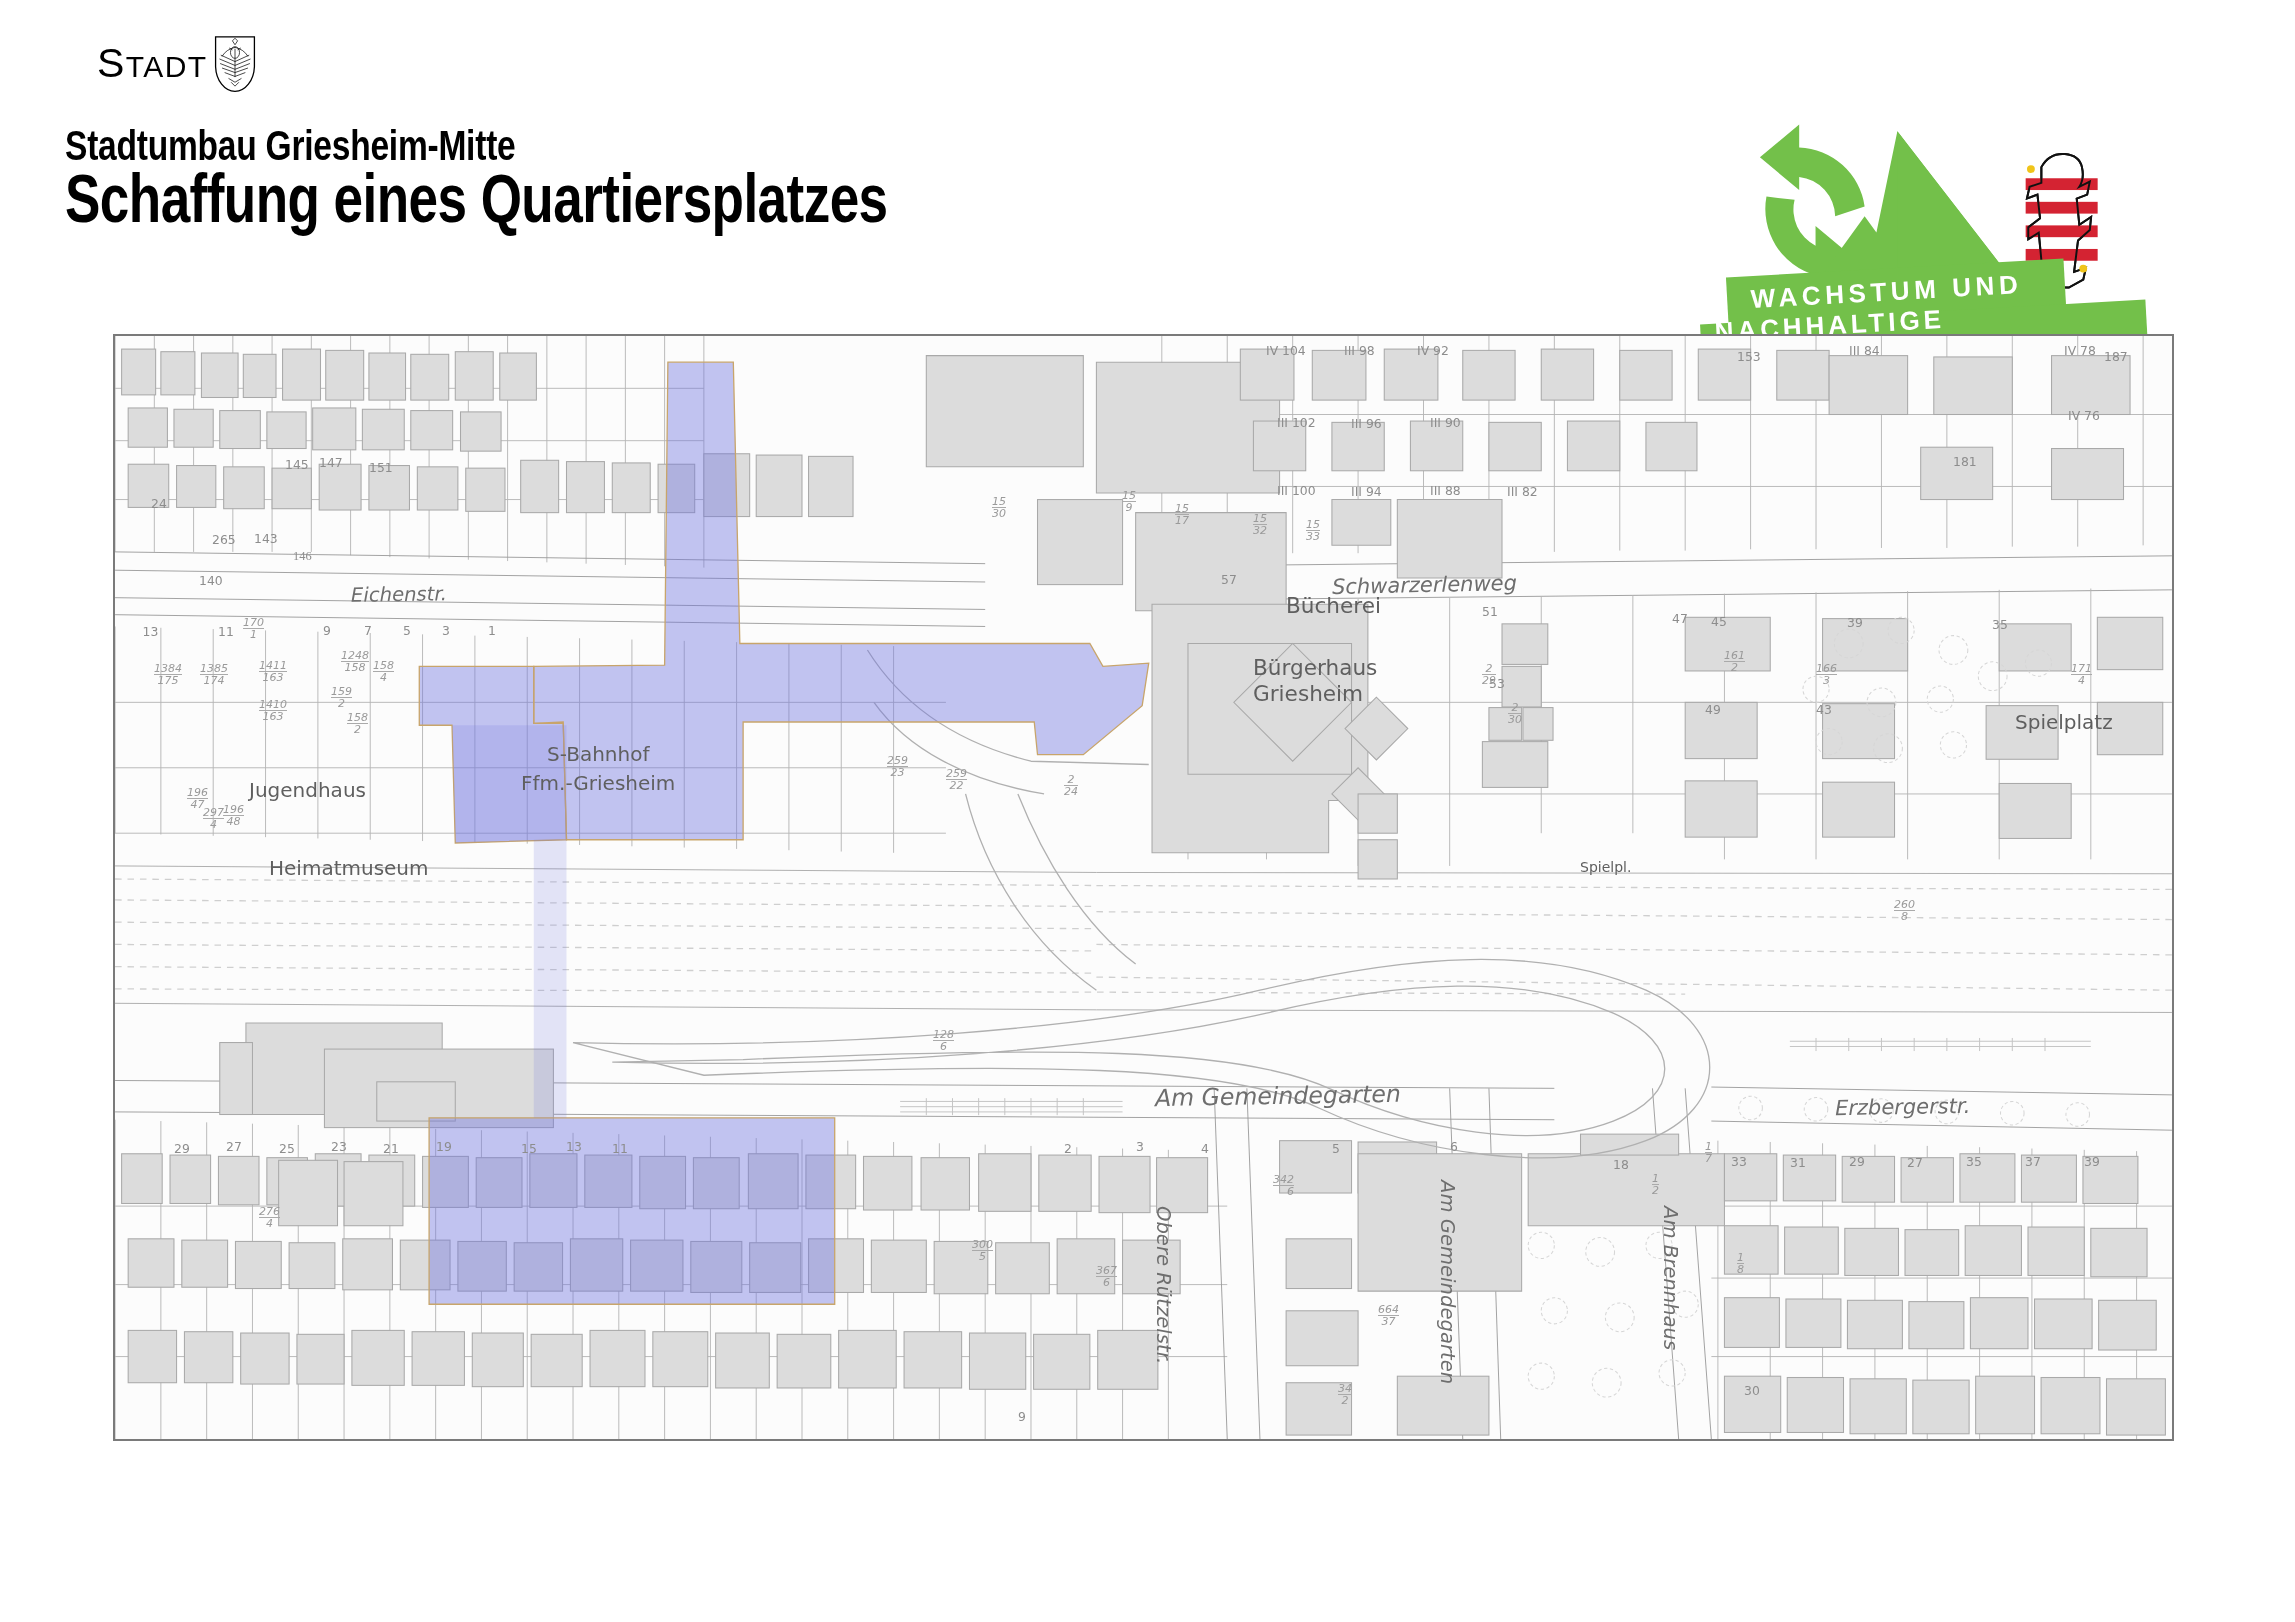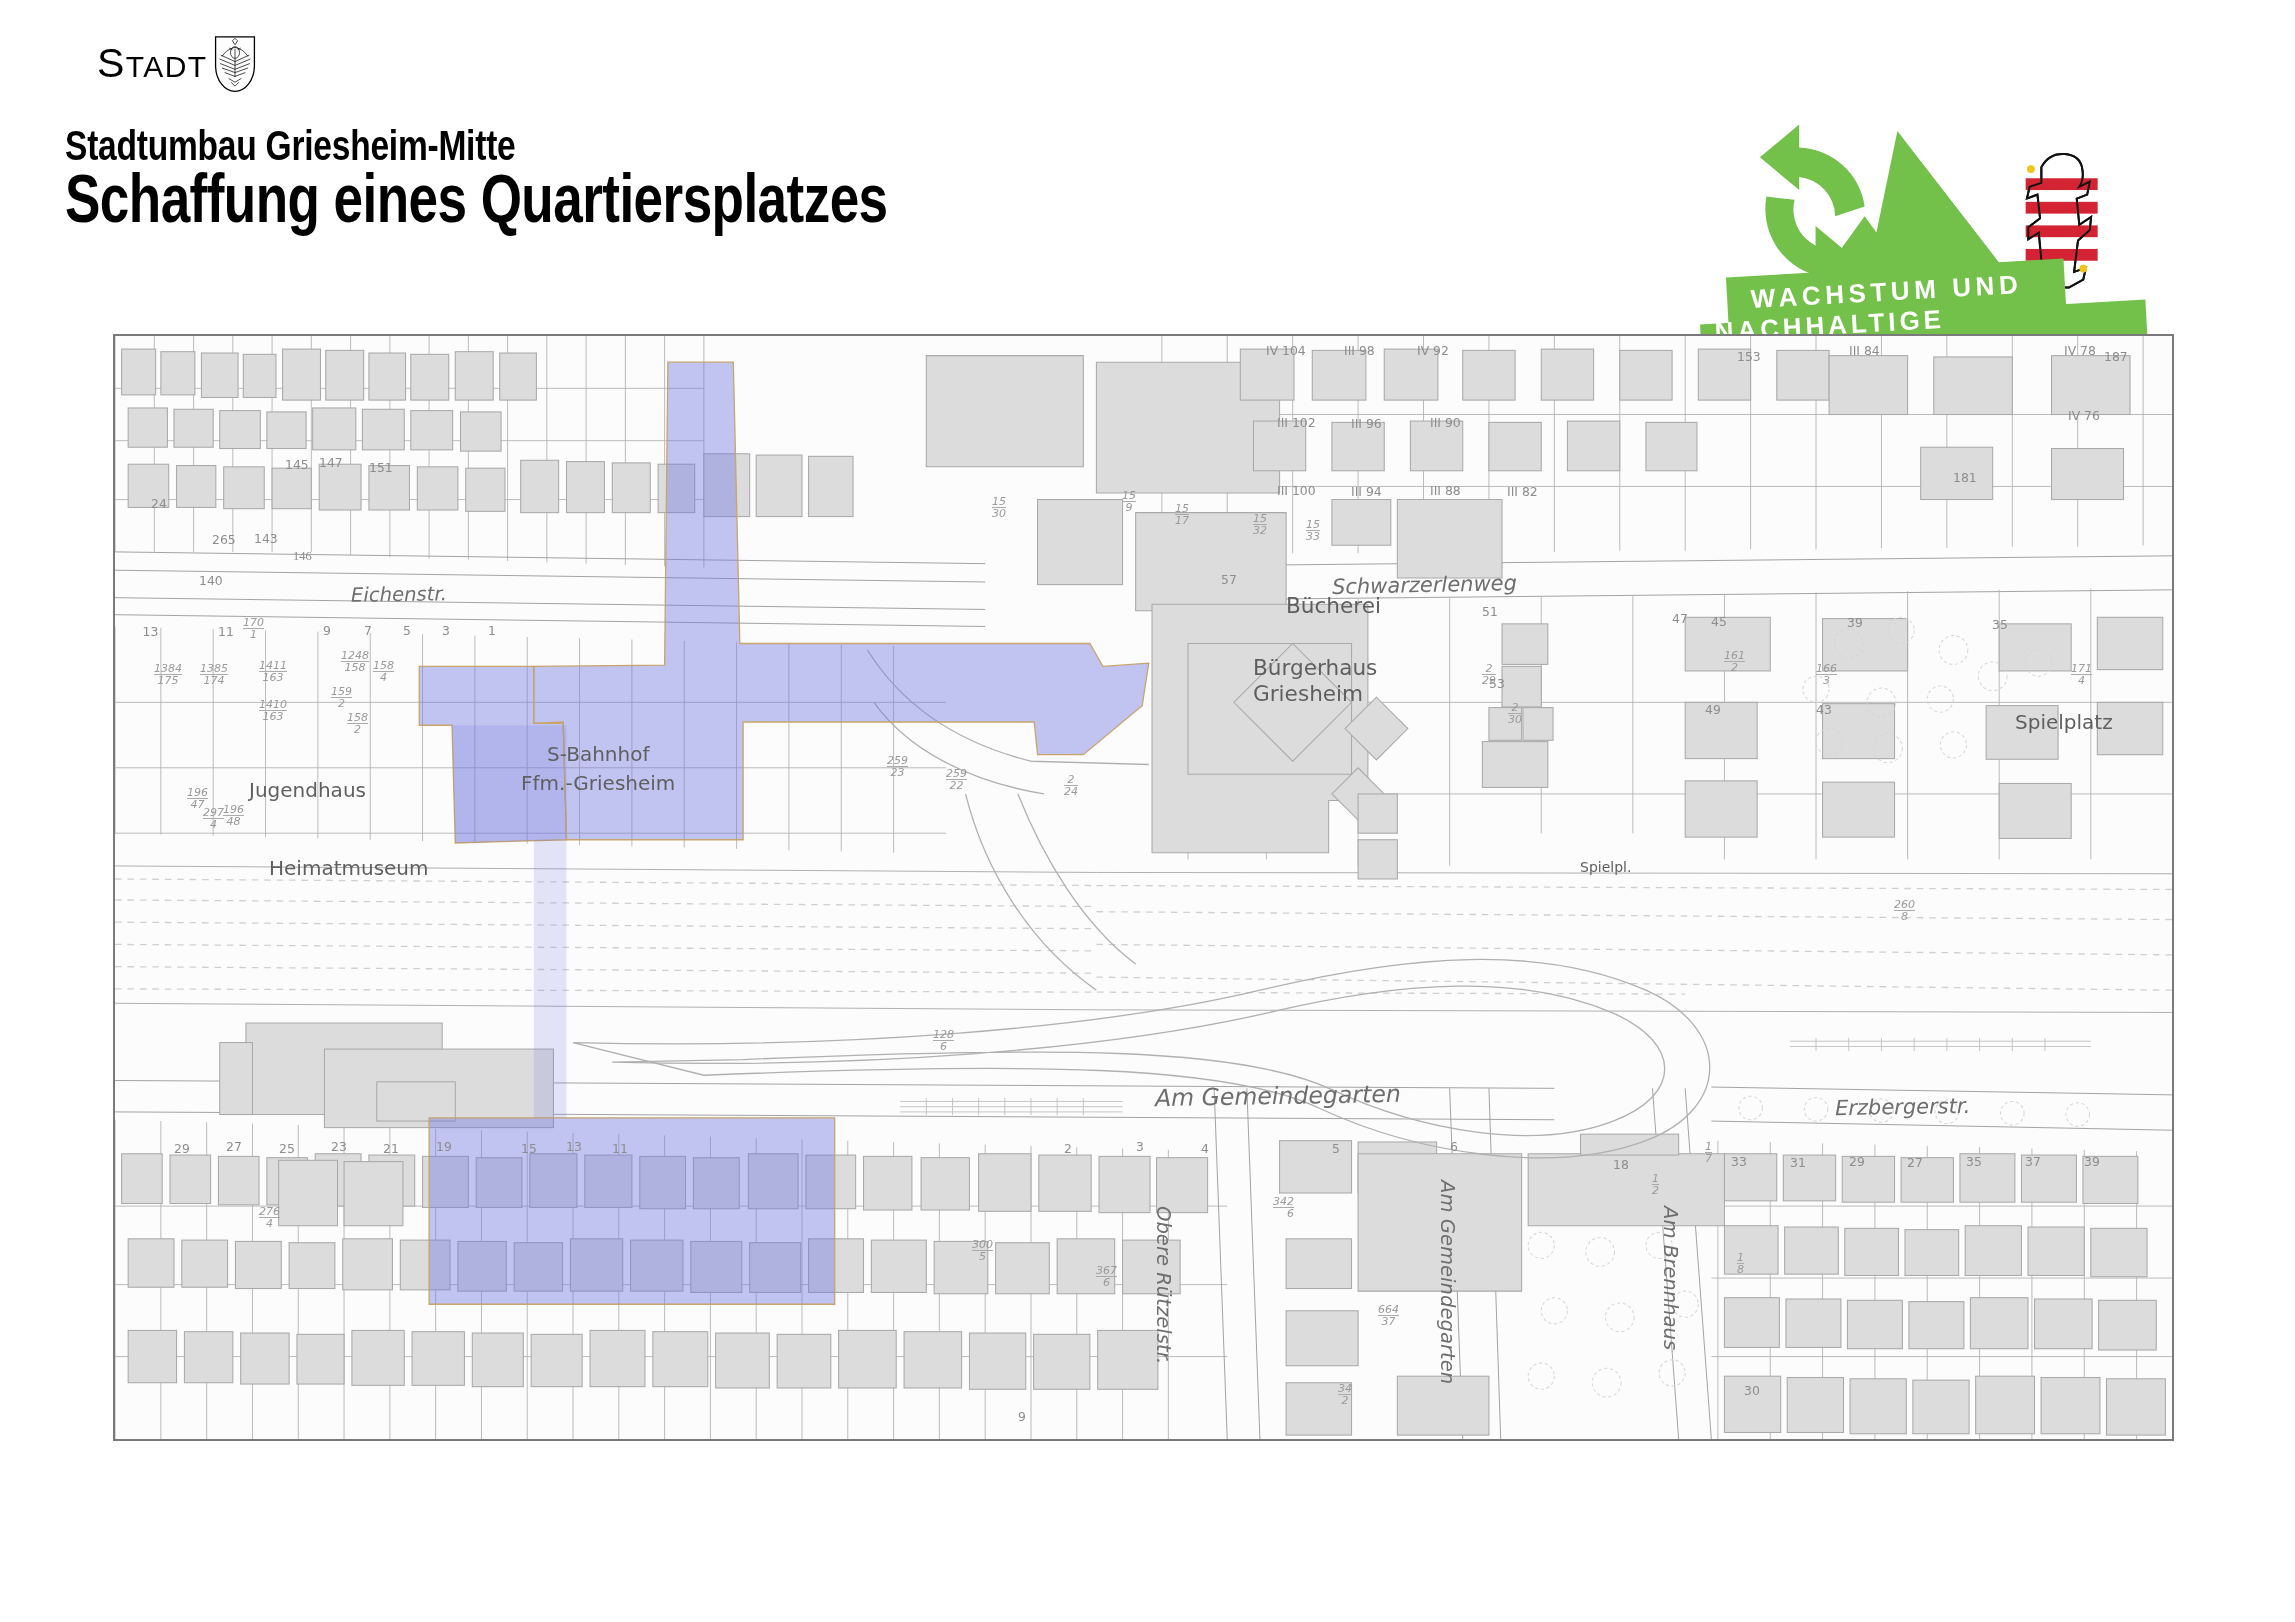--- a/index.html
+++ b/index.html
@@ -494,21 +494,21 @@
   <div class="mnum" style="left:1315px;top:79px;">III 90</div>
   <div class="mnum" style="left:1162px;top:147px;">III 100</div>
   <div class="mnum" style="left:1236px;top:148px;">III 94</div>
   <div class="mnum" style="left:1315px;top:147px;">III 88</div>
   <div class="mnum" style="left:1392px;top:148px;">III 82</div>
   <div class="mnum" style="left:1734px;top:6.5px;">III 84</div>
   <div class="mnum" style="left:1949px;top:6.5px;">IV 78</div>
   <div class="mnum" style="left:1953px;top:72px;">IV 76</div>
   <div class="mnum" style="left:1622px;top:13px;">153</div>
   <div class="mnum" style="left:1989px;top:13px;">187</div>
-  <div class="mnum" style="left:1838px;top:118px;margin-top:16px;">181</div>
+  <div class="mnum" style="left:1838px;top:118px;">181</div>
   <div class="mnum" style="left:1877px;top:281px;">35</div>
   <div class="mnum" style="left:1701px;top:366px;">43</div>
   <div class="mnum" style="left:1590px;top:366px;">49</div>
   <div class="mnum" style="left:1557px;top:275px;">47</div>
   <div class="mnum" style="left:59px;top:805px;">29</div>
   <div class="mnum" style="left:111px;top:803px;">27</div>
   <div class="mnum" style="left:164px;top:805px;">25</div>
   <div class="mnum" style="left:216px;top:803px;">23</div>
   <div class="mnum" style="left:268px;top:805px;">21</div>
   <div class="mnum" style="left:321px;top:803px;">19</div>
@@ -558,21 +558,21 @@
   <div class="mfrac" style="left:831px;top:432px;"><u>259</u>22</div>
   <div class="mfrac" style="left:818px;top:693px;"><u>128</u>6</div>
   <div class="mfrac" style="left:1263px;top:968px;"><u>664</u>37</div>
   <div class="mfrac" style="left:1223px;top:1047px;"><u>34</u>2</div>
   <div class="mfrac" style="left:1622px;top:916px;"><u>1</u>8</div>
   <div class="mfrac" style="left:1537px;top:837px;"><u>1</u>2</div>
   <div class="mfrac" style="left:1590px;top:805px;"><u>1</u>7</div>
   <div class="mfrac" style="left:144px;top:870px;"><u>276</u>4</div>
   <div class="mfrac" style="left:857px;top:903px;"><u>300</u>5</div>
   <div class="mfrac" style="left:981px;top:929px;"><u>367</u>6</div>
-  <div class="mfrac" style="left:1158px;top:860px;text-align:right;"><u>342</u>6</div>
+  <div class="mfrac" style="left:1158px;top:838px;text-align:right;"><u>342</u>6</div>
   <div class="mfrac" style="left:1779px;top:563px;"><u>260</u>8</div>
 </div>
 
 <div id="footer">
 
   
 
   
 
   

